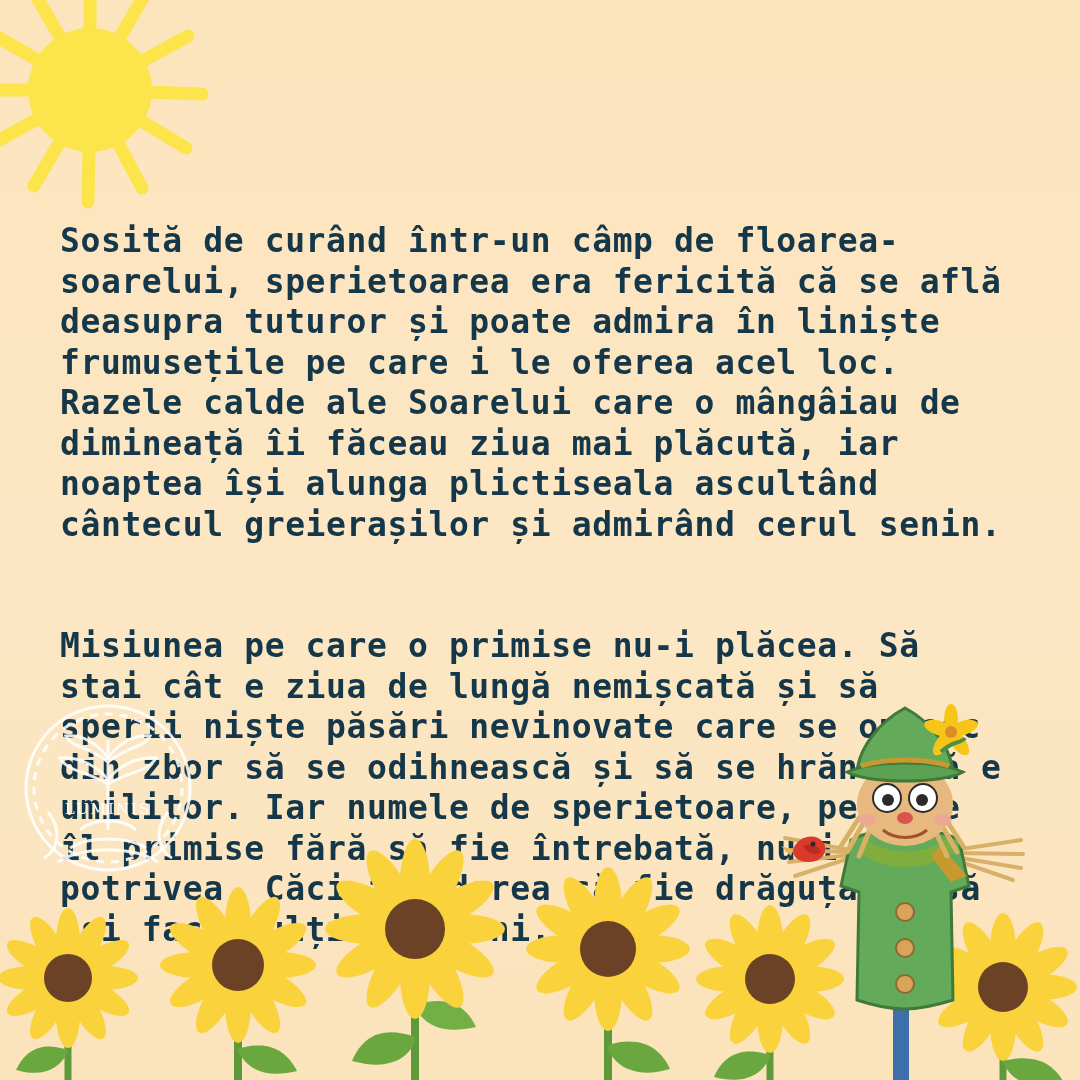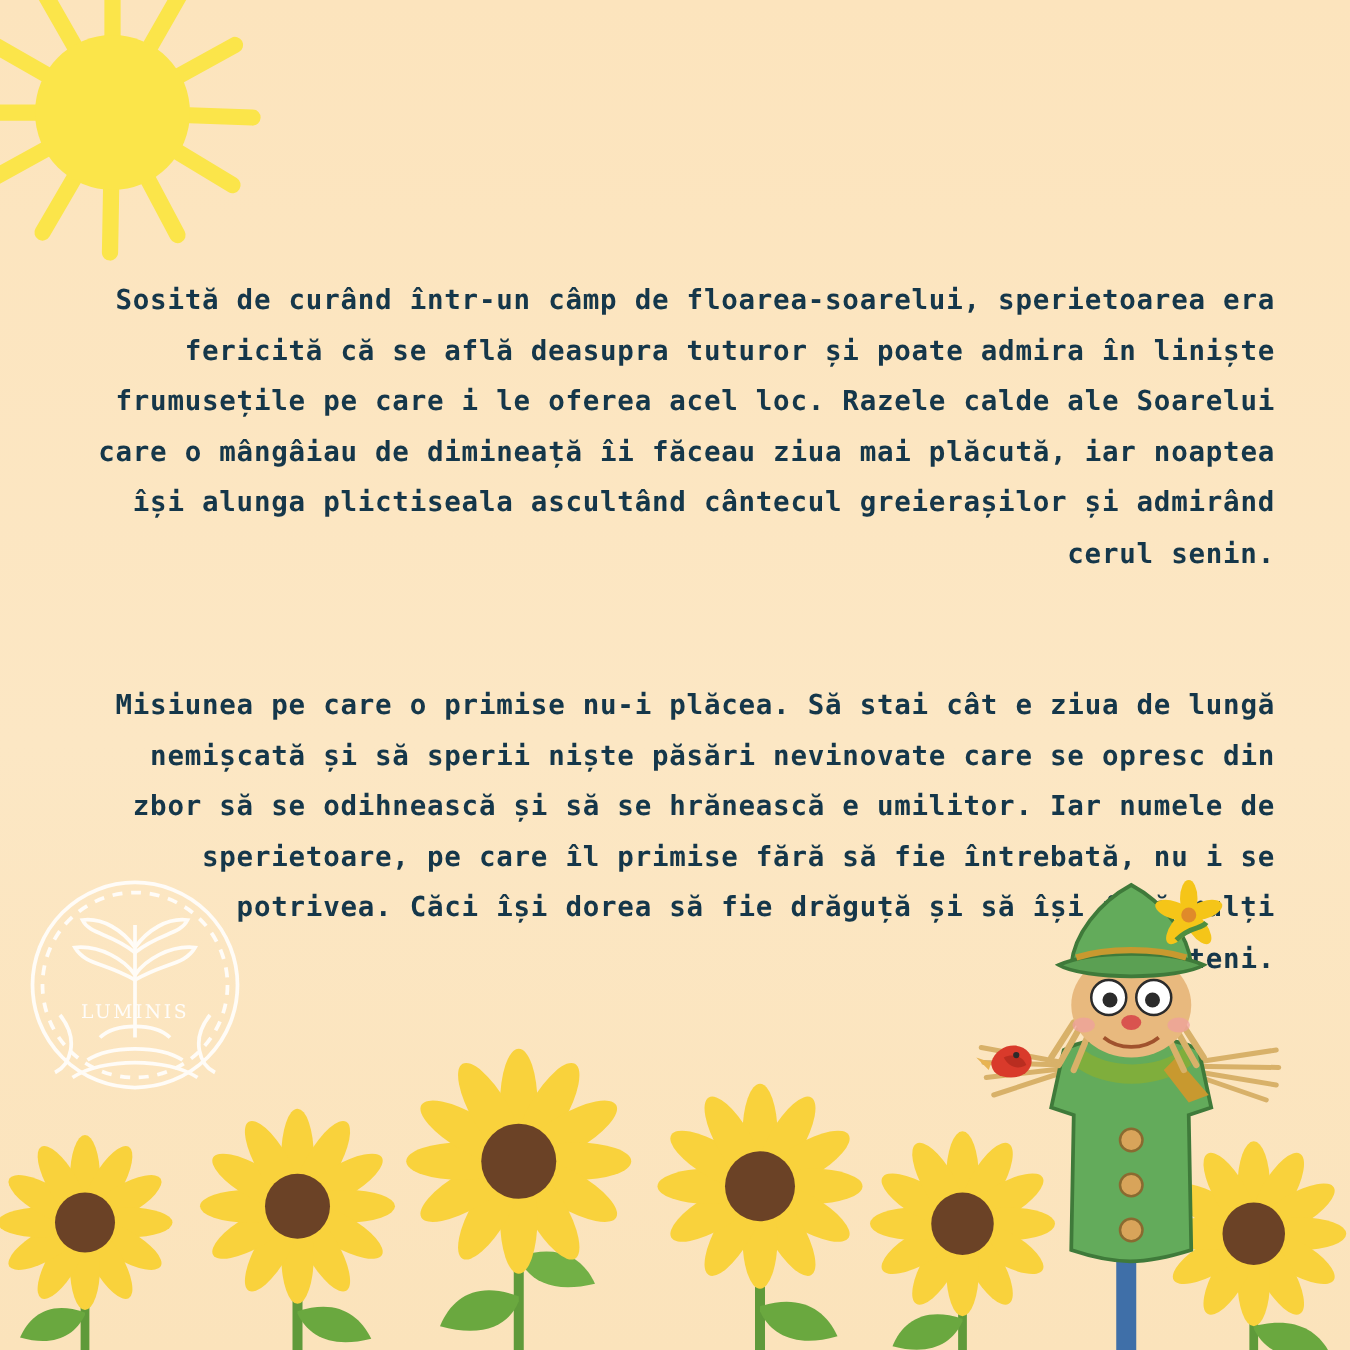--- a/index.html
+++ b/index.html
@@ -30,24 +30,24 @@
     height: 300px;
   }
   #sun-wrap svg { display: block; }
 
   
   #story {
     position: absolute;
     left: 60px;
     top: 140px;
     width: 960px;
-    text-align: right;
+    text-align: left;
     color: #15374a;
     font-family: "DejaVu Sans Mono", monospace;
-    font-size: 22px;
+    font-size: 33px;
     line-height: 40.5px;
     letter-spacing: 0.6px;
     font-weight: 700;
     white-space: pre-wrap;
   }
   #story p {
     margin: 0;
   }
   #story p.para2 {
     margin-top: 0;

